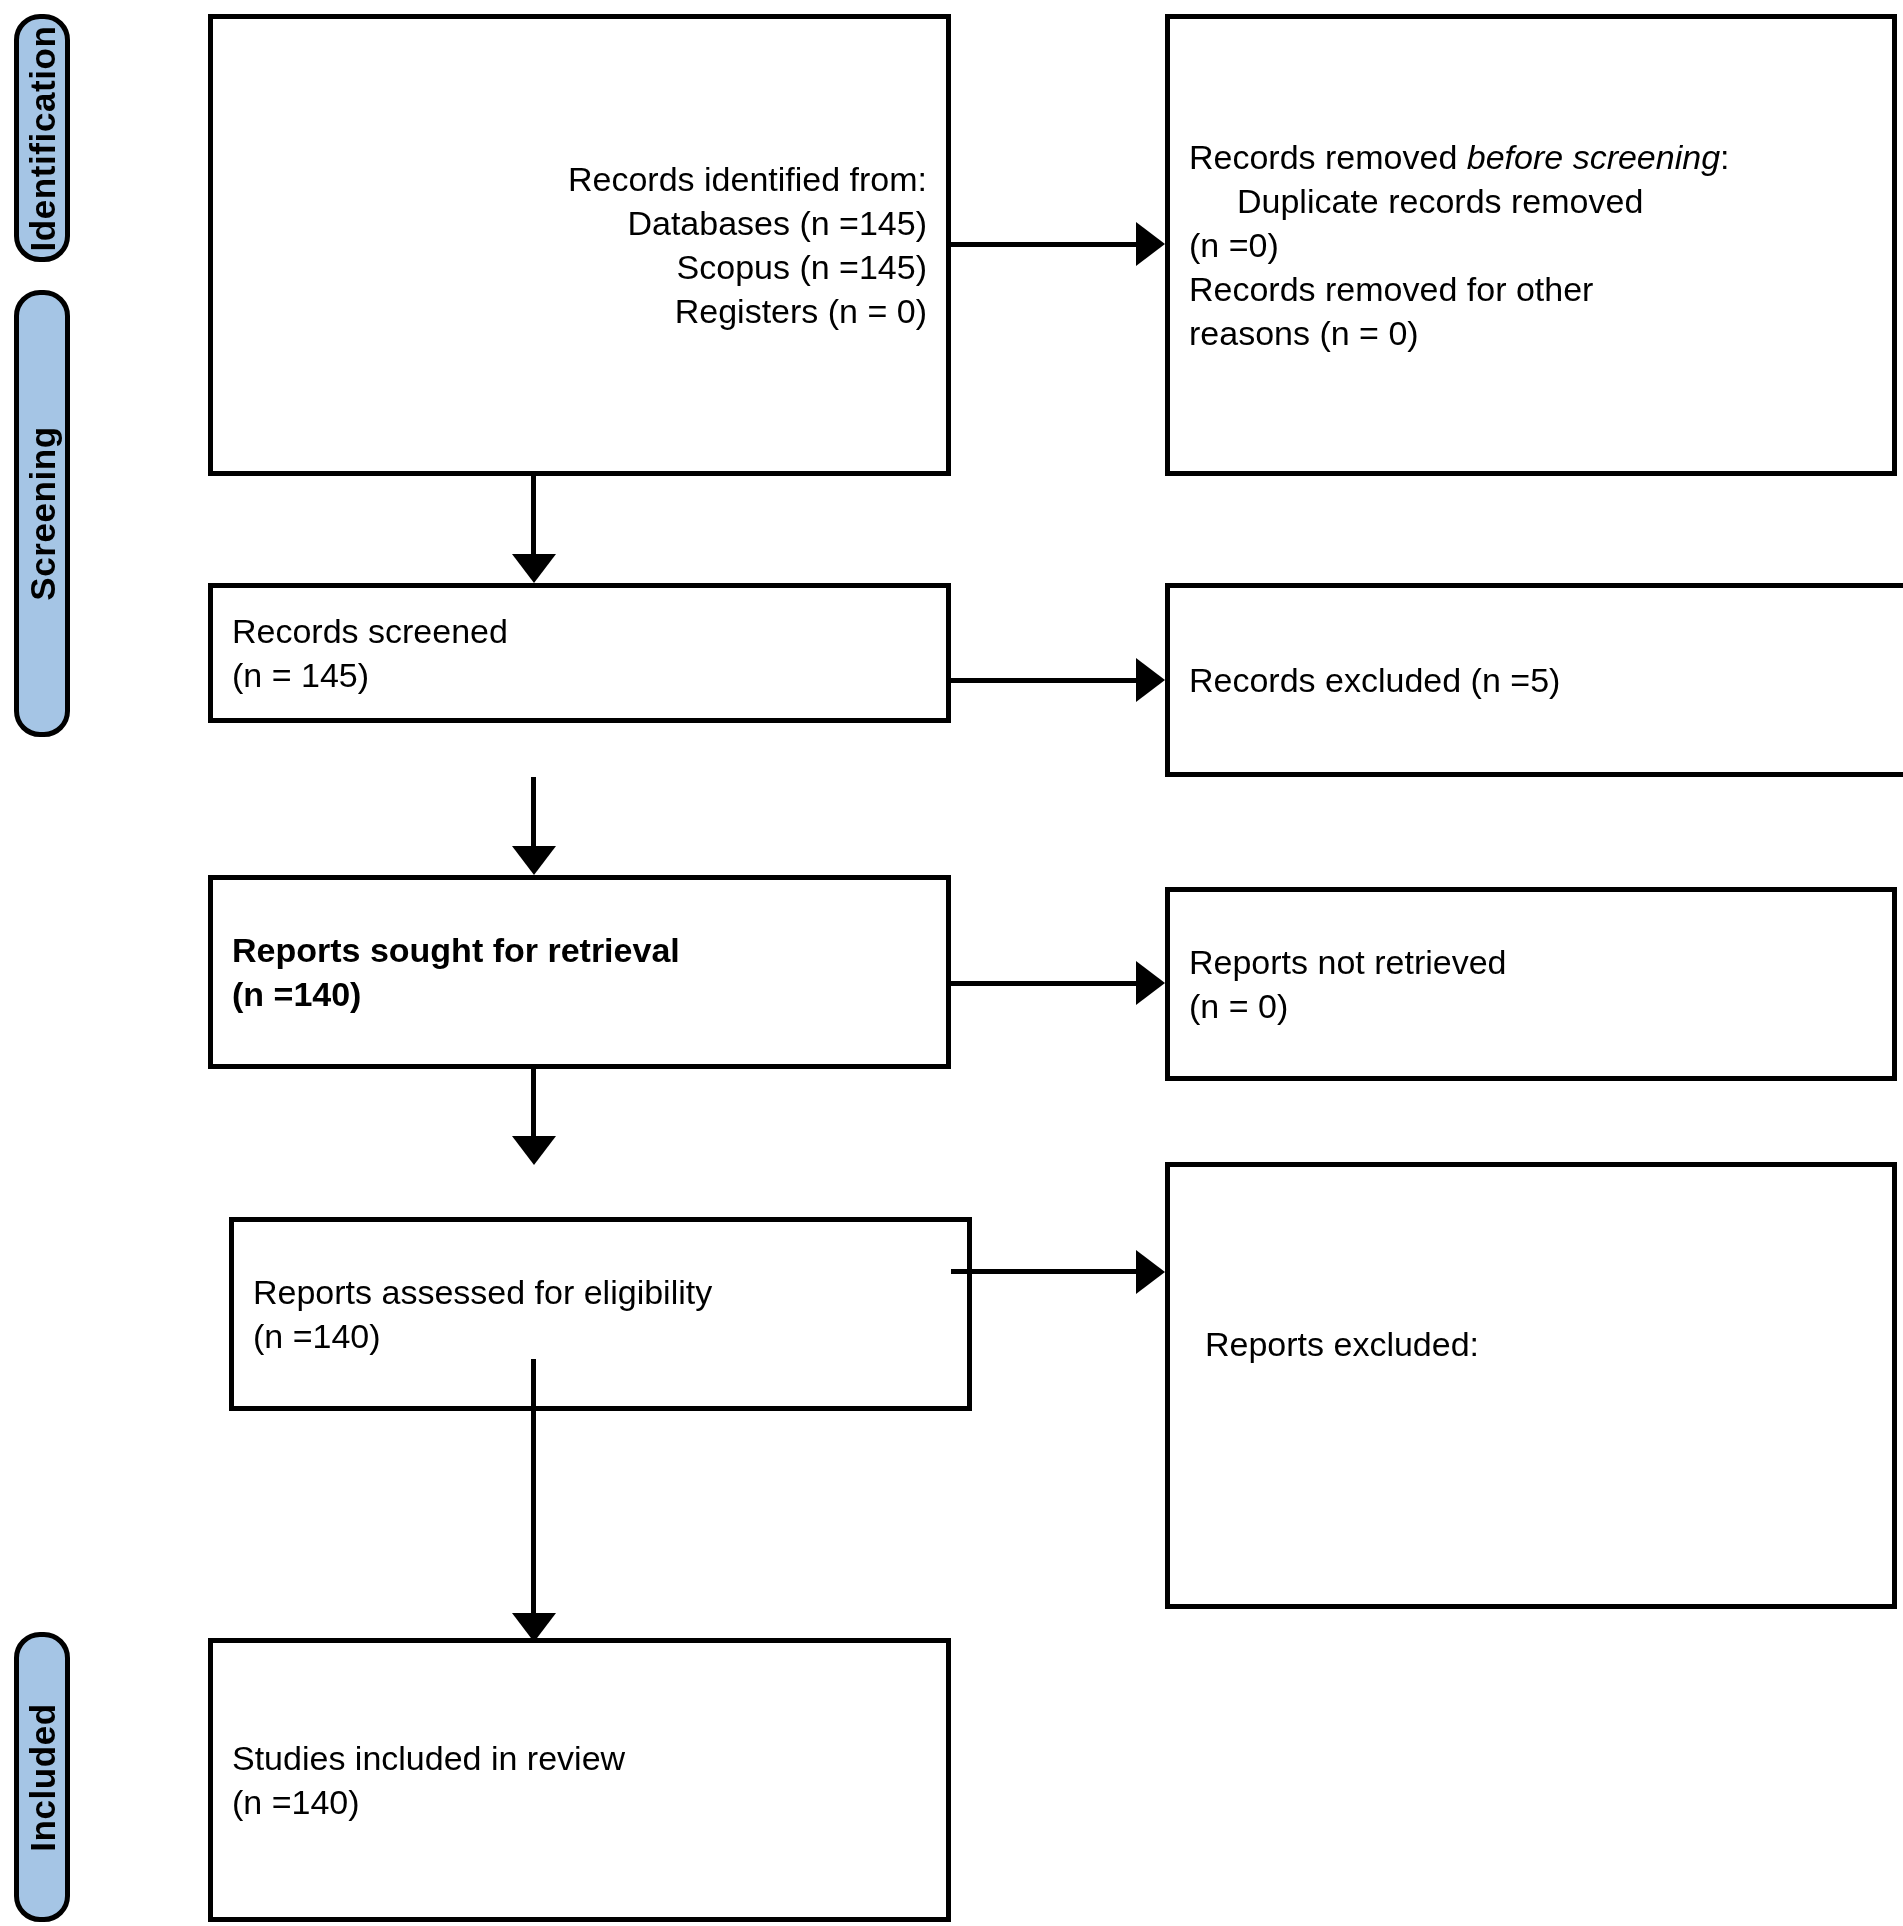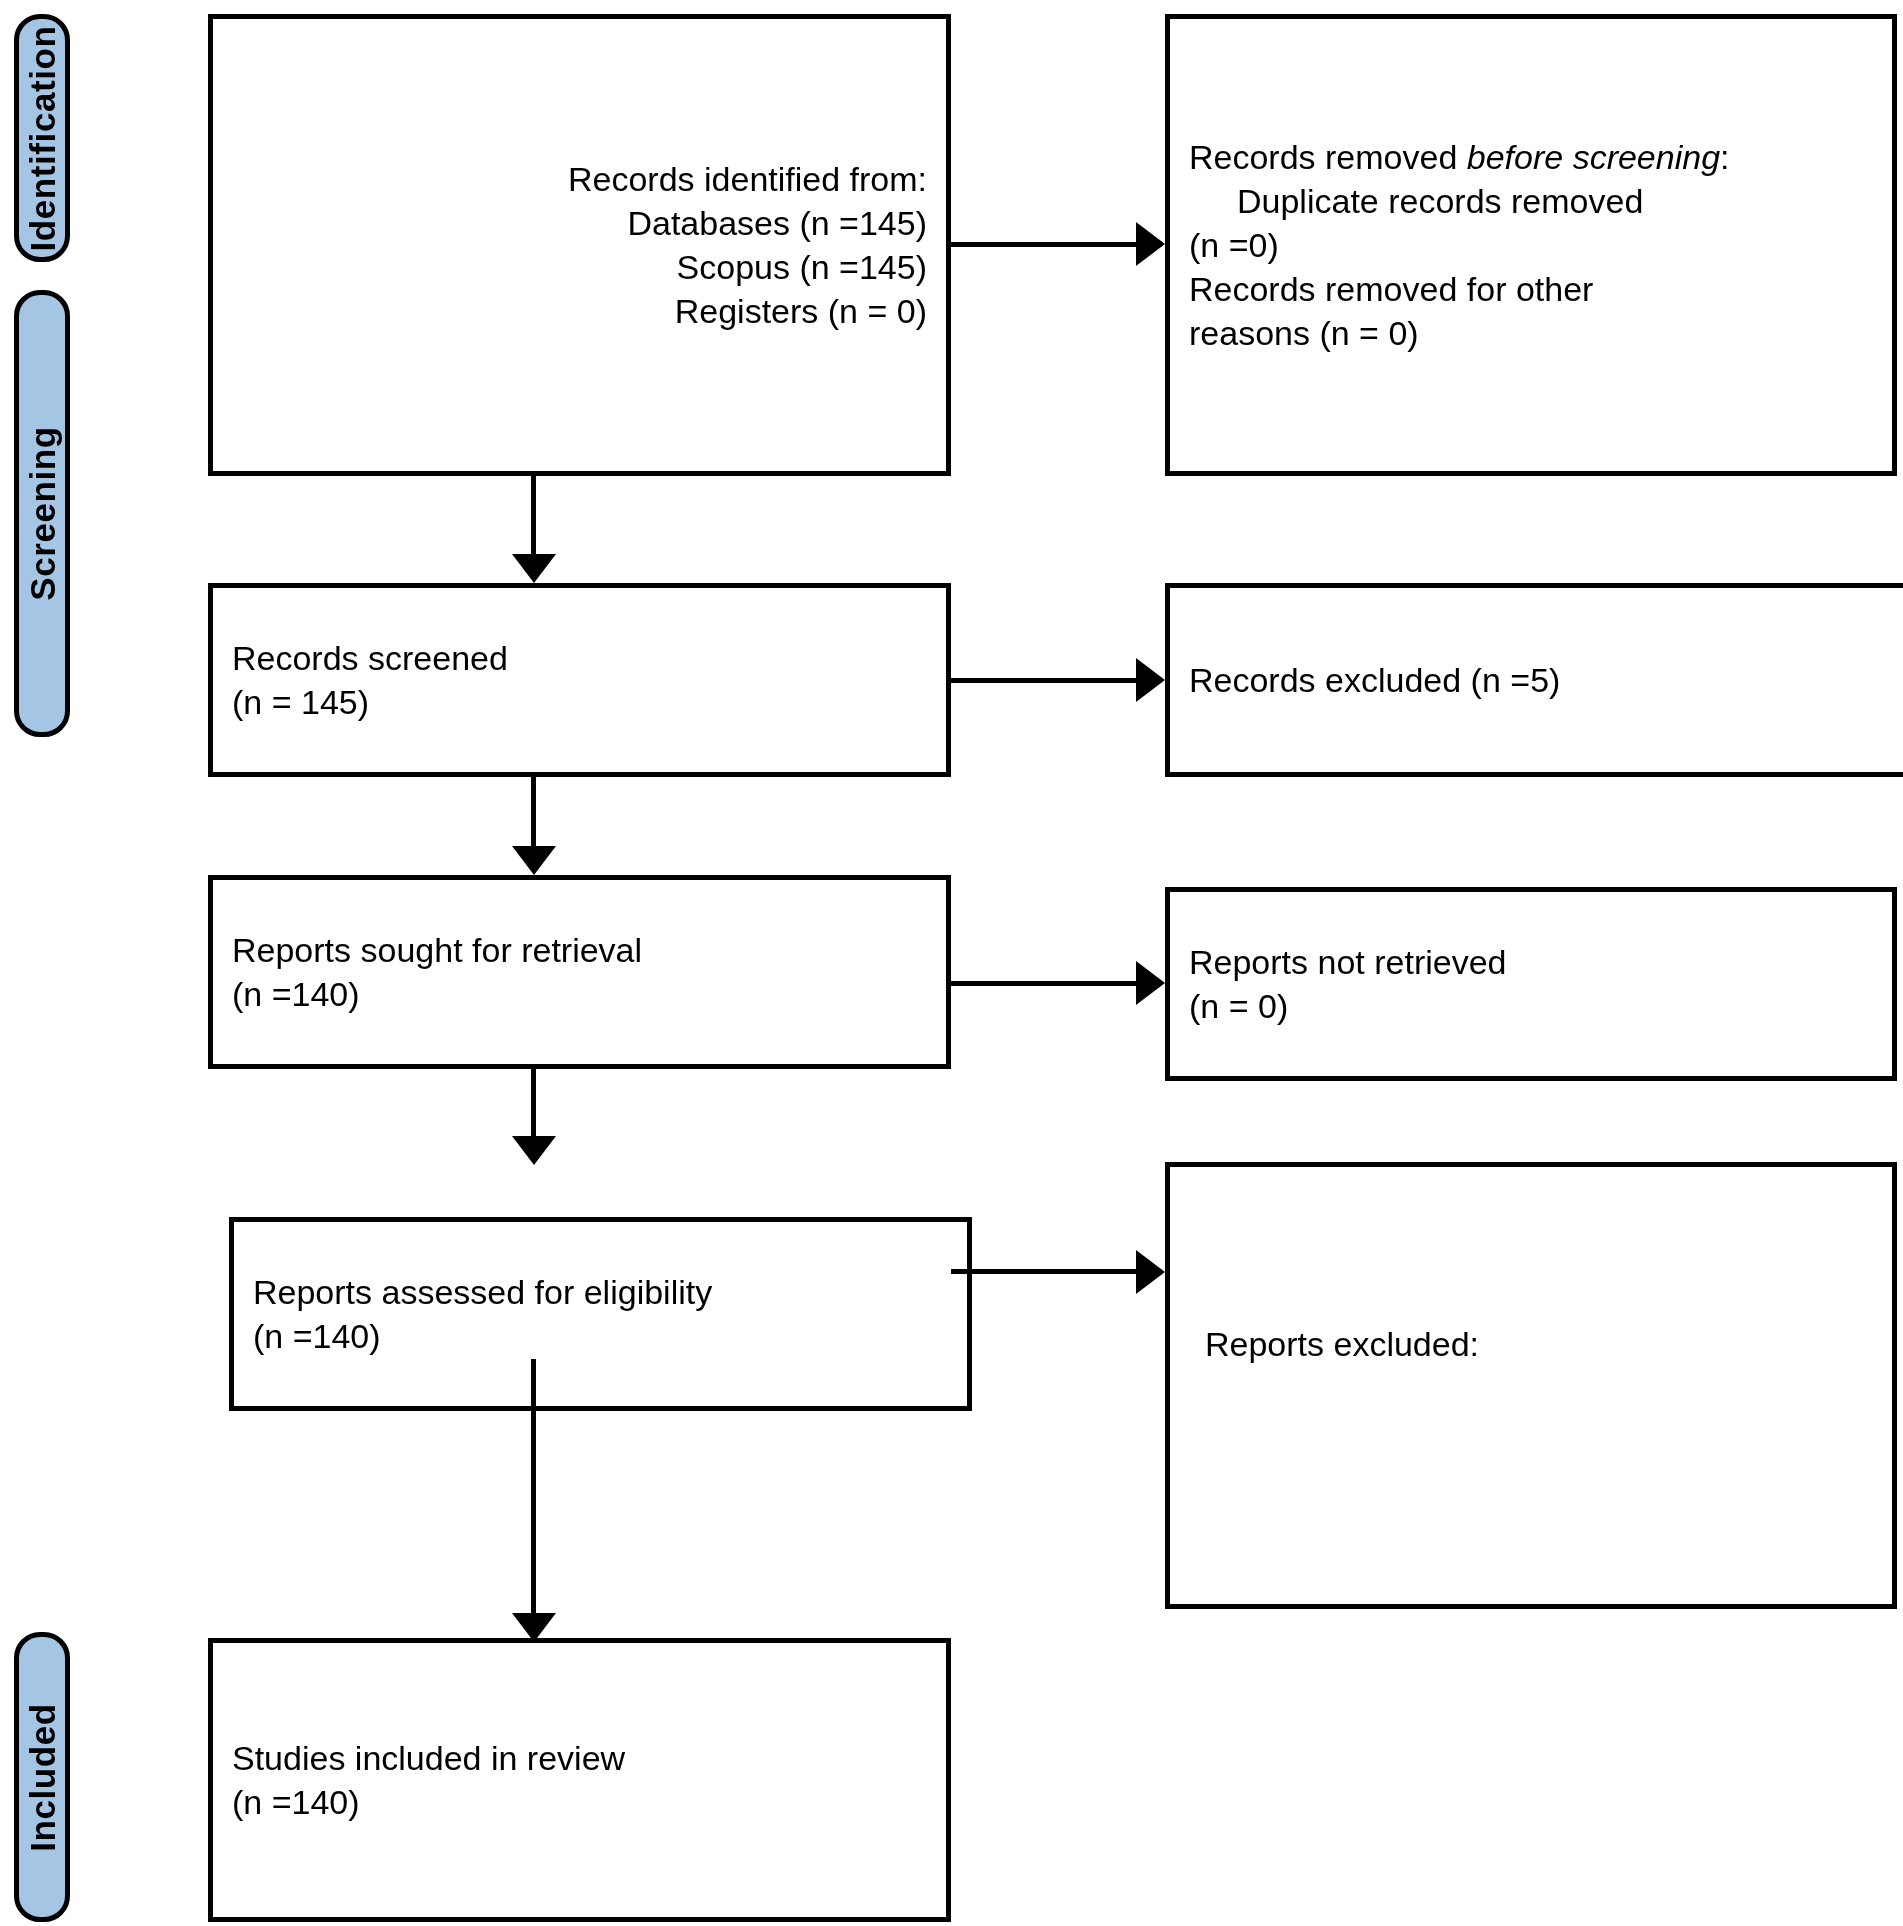--- a/index.html
+++ b/index.html
@@ -109,36 +109,36 @@
     <p><span>Records removed </span><span class="ital">before screening</span><span>:</span></p>
     <p class="indent lastline">Duplicate records removed</p>
     <p class="lastline">(n =0)</p>
     <p>Records removed for other</p>
     <p class="lastline">reasons (n = 0)</p>
   </div>
 
   <div class="vline" style="left:531px; top:476px; width:4.5px; height:82px;"></div>
   <div class="arrow-down" style="left:512px; top:554px;"></div>
 
-  <div class="box" style="left:208px; top:583px; width:743px; height:194px;">
+  <div class="box" style="left:208px; top:583px; width:743px; height:140px;">
     <p>Records screened</p>
     <p>(n = 145)</p>
   </div>
 
   <div class="hline" style="left:951px; top:678px; width:186px;"></div>
   <div class="arrow-right" style="left:1136px; top:658px;"></div>
 
   <div class="box" style="left:1165px; top:583px; width:820px; height:194px;">
     <p>Records excluded (n =5)</p>
   </div>
 
   <div class="vline" style="left:531px; top:777px; width:4.5px; height:73px;"></div>
   <div class="arrow-down" style="left:512px; top:846px;"></div>
 
-  <div class="box" style="left:208px; top:875px; width:743px; height:194px;">
+  <div class="box" style="left:208px; top:875px; width:743px; height:194px;font-weight:bold;">
     <p>Reports sought for retrieval</p>
     <p>(n =140)</p>
   </div>
 
   <div class="hline" style="left:951px; top:981px; width:186px;"></div>
   <div class="arrow-right" style="left:1136px; top:961px;"></div>
 
   <div class="box" style="left:1165px; top:887px; width:732px; height:194px;">
     <p>Reports not retrieved</p>
     <p>(n = 0)</p>

